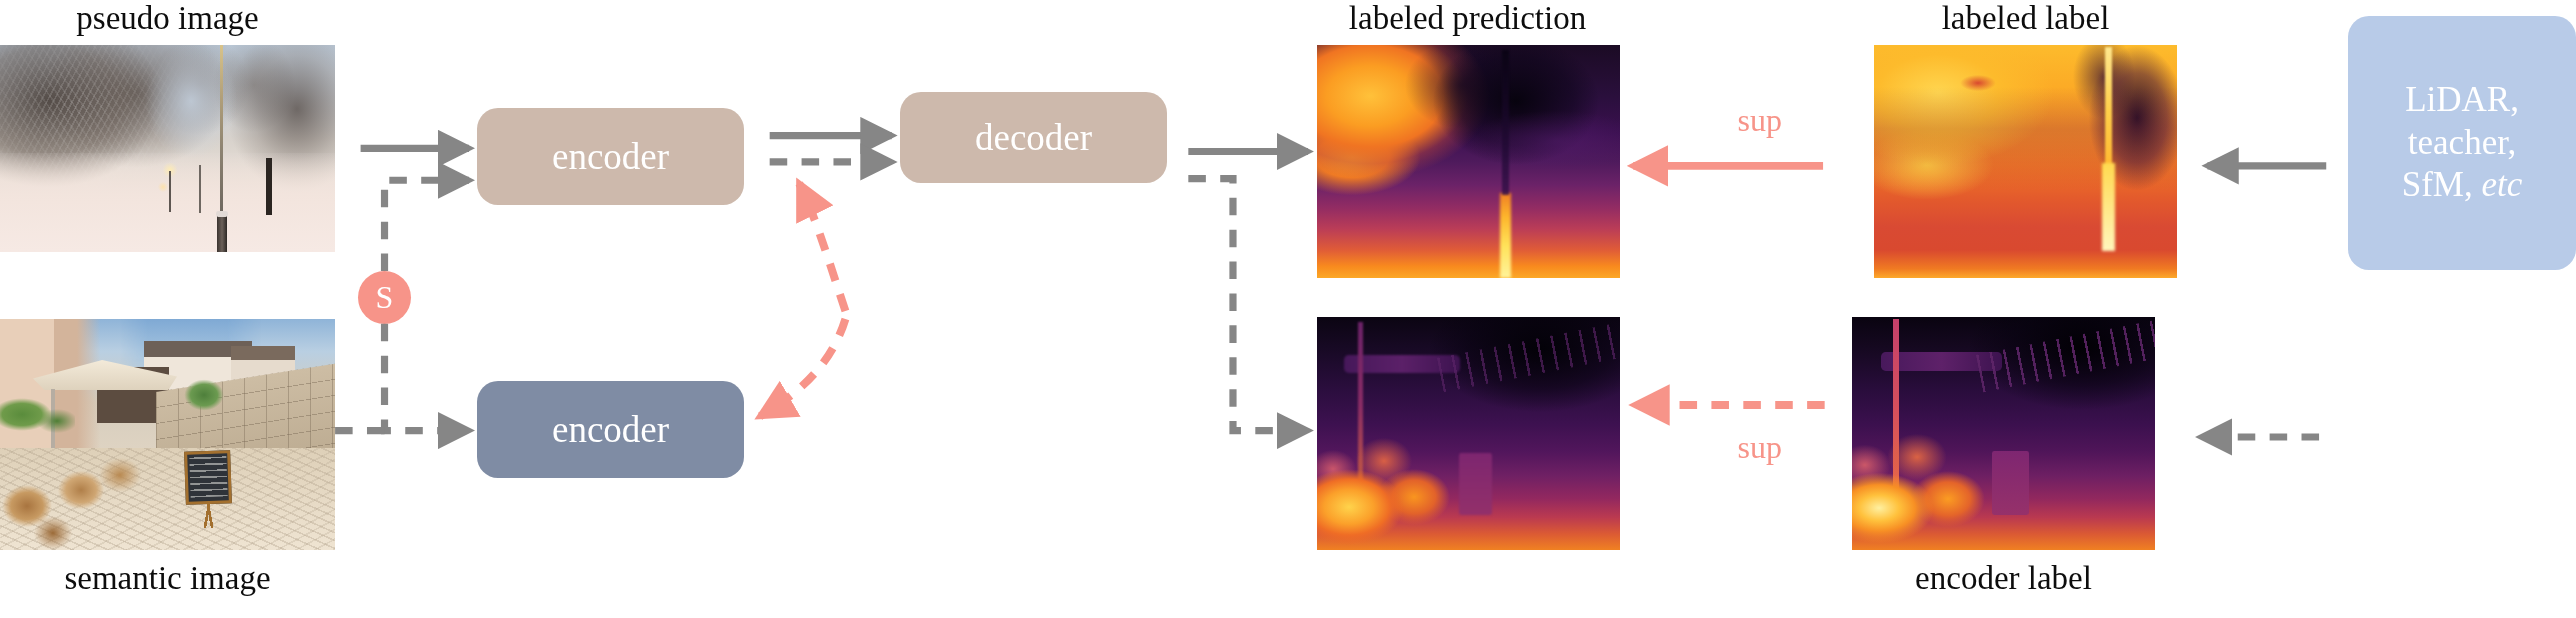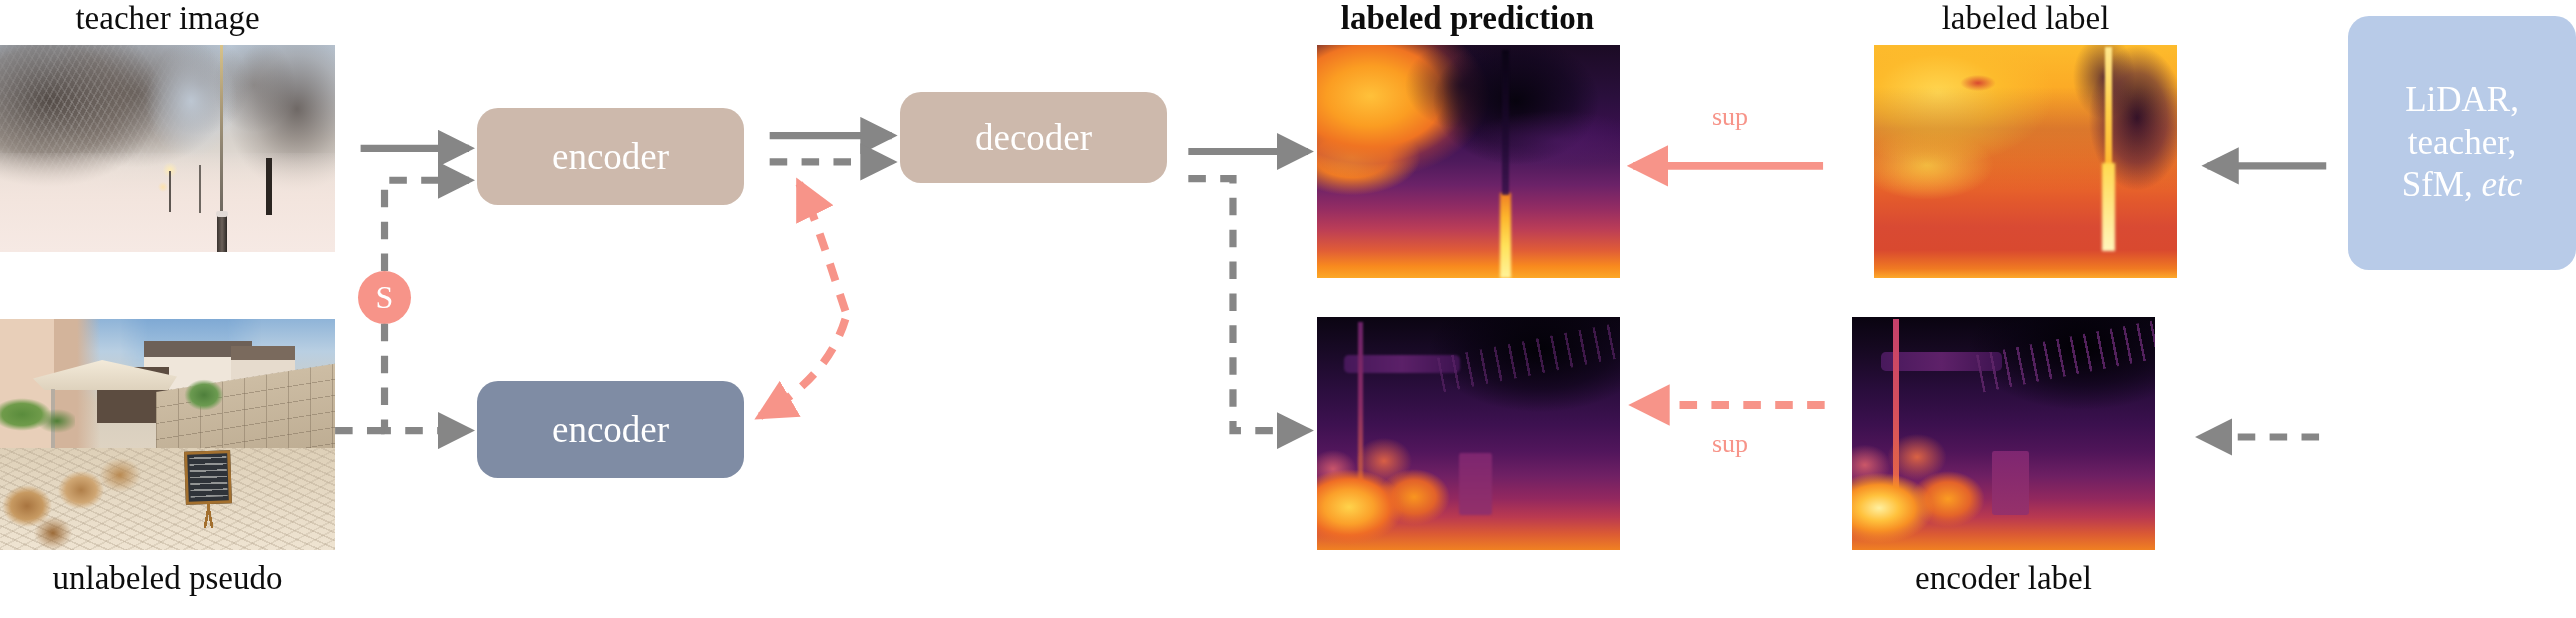--- a/index.html
+++ b/index.html
@@ -79,30 +79,30 @@
 
   
   .redlabel {
     position: absolute;
     color: #f79489;
     font-family: "Liberation Serif", "DejaVu Serif", serif;
     text-align: center;
     white-space: nowrap;
     line-height: 1.18;
   }
-  .redlabel.sup { font-size: 26px; }
+  .redlabel.sup { font-size: 32px; text-align: right; }
   .redlabel.semantic { font-size: 37px; white-space: normal; }
   .ital { font-style: italic; }
 </style>
 </head>
 <body>
 
 <div id="canvas">
 
-  <div class="caption" style="left:0px; top:1.6px; width:335px;">teacher image</div>
+  <div class="caption" style="left:0px; top:1.6px; width:335px;">pseudo image</div>
 
   <div class="panel" style="left:0px; top:45px; width:335px; height:207px; background:#c8c4c6;">
     <div class="layer" style="background:
         linear-gradient(to bottom, #b9c6d4 0%, #c9cfd6 22%, #d7d2cc 45%, #e7ddd4 62%, #f0e2da 80%, #f4e6de 100%);"></div>
 
     <div class="layer" style="background:
         radial-gradient(ellipse 160px 120px at 48px 56px, rgba(64,54,48,.85) 0%, rgba(90,78,70,.55) 45%, rgba(120,110,105,0) 72%),
         radial-gradient(ellipse 120px 96px at 136px 48px, rgba(78,66,58,.70) 0%, rgba(110,98,92,.35) 50%, rgba(140,130,125,0) 78%),
         radial-gradient(ellipse 72px 72px at 199px 40px, rgba(95,84,76,.45) 0%, rgba(140,130,124,0) 70%);"></div>
 
@@ -194,37 +194,37 @@
 
     <div class="abs" style="left:185px; top:132px; width:46px; height:53px; background:#2f3339;
                 border:3.2px solid #a3702f; box-sizing:border-box; transform:rotate(-2deg);"></div>
     <div class="abs" style="left:188px; top:183px; width:41px; height:25.5px;
                 background:linear-gradient(100deg, transparent 44%, #a3702f 44% 50%, transparent 50%),
                            linear-gradient(-100deg, transparent 44%, #a3702f 44% 50%, transparent 50%);"></div>
     <div class="abs" style="left:190px; top:137px; width:37px; height:41px; opacity:.6; transform:rotate(-2deg);
                 background: repeating-linear-gradient(0deg, rgba(230,230,225,.9) 0 1.6px, rgba(0,0,0,0) 1.6px 6.4px);"></div>
   </div>
 
-  <div class="caption" style="left:0px; top:562px; width:335px;">unlabeled pseudo</div>
+  <div class="caption" style="left:0px; top:562px; width:335px;">semantic image</div>
 
   <div class="scircle" style="left:358px; top:271px; width:53px; height:53px;">S</div>
 
   <div class="procbox enc-l" style="left:477px; top:108px; width:267px; height:97px;">
     <span>encoder</span>
   </div>
 
   <div class="procbox enc-u" style="left:477px; top:381px; width:267px; height:97px;">
     <span>encoder</span>
   </div>
 
   <div class="procbox dec" style="left:900px; top:92px; width:267px; height:91px;">
     <span>decoder</span>
   </div>
 
-  <div class="caption" style="left:1300px; top:1.6px; width:335px;font-weight:bold;">labeled prediction</div>
+  <div class="caption" style="left:1300px; top:1.6px; width:335px;">labeled prediction</div>
 
   <div class="panel" style="left:1317px; top:45px; width:303px; height:233px; background:#140a20;">
     <div class="layer" style="background:
         linear-gradient(to bottom,
           #1b0b24 0%, #2a0f3c 22%, #3b1050 38%, #4e1a5c 50%,
           #6b2268 60%, #932c63 70%, #bb3d57 79%, #e05c37 88%, #f88a1e 95%, #fca827 100%);"></div>
 
     <div class="layer" style="background:
         radial-gradient(ellipse 136px 94px at 53px 51px, #ffc13a 0%, #fb9d22 32%, #f07422 54%, rgba(190,70,60,.45) 72%, rgba(60,20,70,0) 88%),
         radial-gradient(ellipse 88px 49px at 35px 112px, #fca62b 0%, #ef7a24 42%, rgba(150,50,70,0) 78%),

